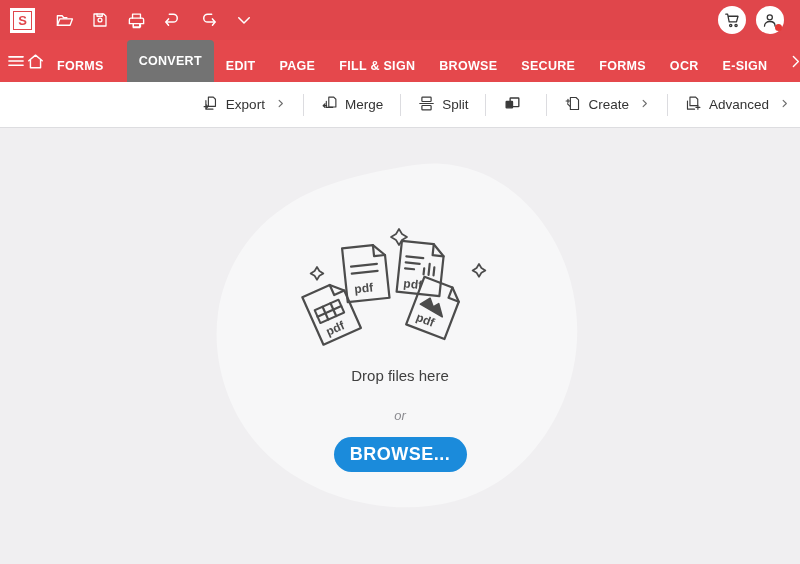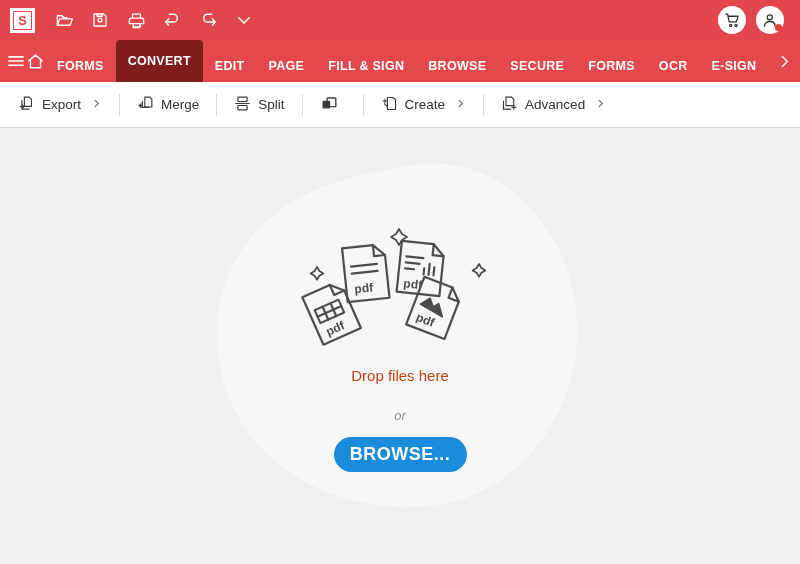--- a/index.html
+++ b/index.html
@@ -66,34 +66,35 @@
   .nav-tab {
     height: 32px;
     display: flex; align-items: center;
     padding: 0 12px;
     color: #ffffff; font-size: 12.5px; font-weight: bold;
     letter-spacing: 0.3px;
     cursor: pointer; white-space: nowrap;
     border-radius: 4px 4px 0 0;
     margin-bottom: 0;
   }
-  .nav-tab.active { background: #7f1d1d; height: 42px; align-items: center; }
+  .nav-tab.active { background: #737373; height: 42px; align-items: center; margin-left: 11px; }
   .nav-right {
     margin-left: auto; display: flex; align-items: center;
     height: 42px; padding-right: 8px; gap: 2px;
   }
   .nav-right .nav-iconbtn { width: 32px; }
 
   
   .toolbar {
     height: 46px; background: #ffffff;
     display: flex; align-items: center;
     flex: 0 0 46px;
     border-bottom: 1px solid #dddde0;
     padding-left: 8px;
+    justify-content: flex-end;
   }
   .tool-btn {
     display: flex; align-items: center; gap: 7px;
     height: 30px; padding: 0 10px;
     cursor: pointer; color: #333333;
     font-size: 13.5px; border-radius: 3px;
     white-space: nowrap;
   }
   .tool-sep {
     width: 1px; height: 22px; background: #dcdce0;
@@ -114,21 +115,21 @@
   .blob-wrap svg { display: block; width: 100%; height: 100%; }
 
   .dropzone {
     position: absolute; left: 0; right: 0; top: 0; bottom: 0;
     display: flex; flex-direction: column;
     align-items: center; justify-content: center;
   }
   .illus { width: 210px; height: 135px; margin-bottom: 4px; }
   .illus svg { display: block; width: 100%; height: 100%; }
   .drop-title {
-    font-size: 15px; color: #c2410c; margin-top: 8px;
+    font-size: 15px; color: #404040; margin-top: 8px;
   }
   .drop-or {
     font-size: 13px; color: #8b8b90; font-style: italic;
     margin-top: 24px;
   }
   .browse-btn {
     margin-top: 14px;
     width: 133px; height: 35px; border-radius: 18px;
     background: #1b8bdb; color: #ffffff;
     font-size: 18px; font-weight: bold; letter-spacing: .5px;

